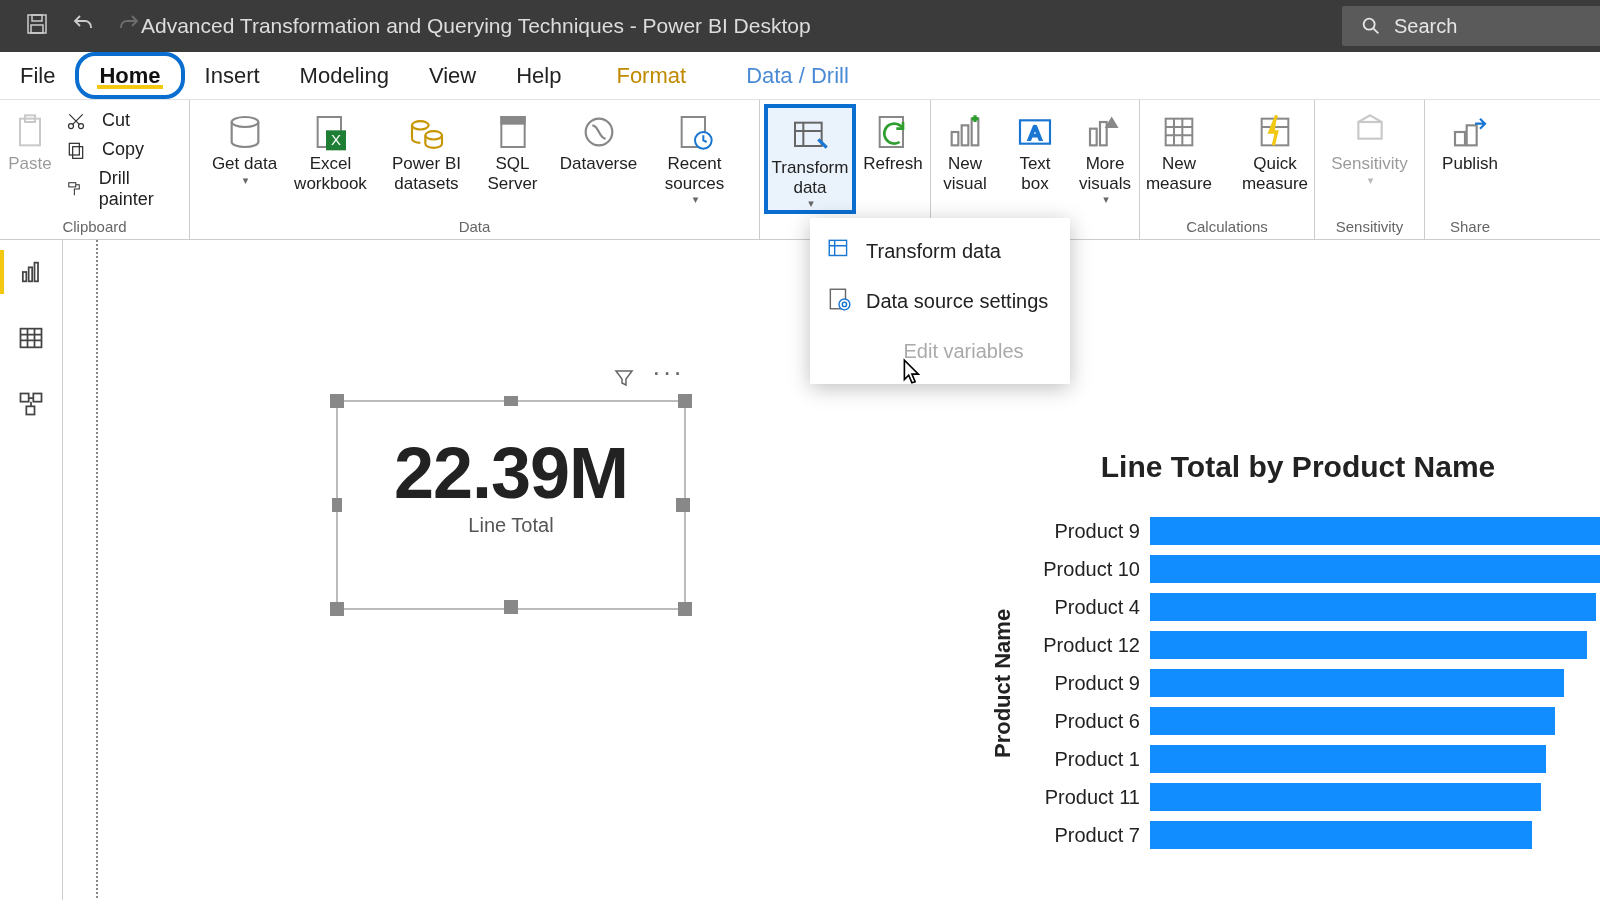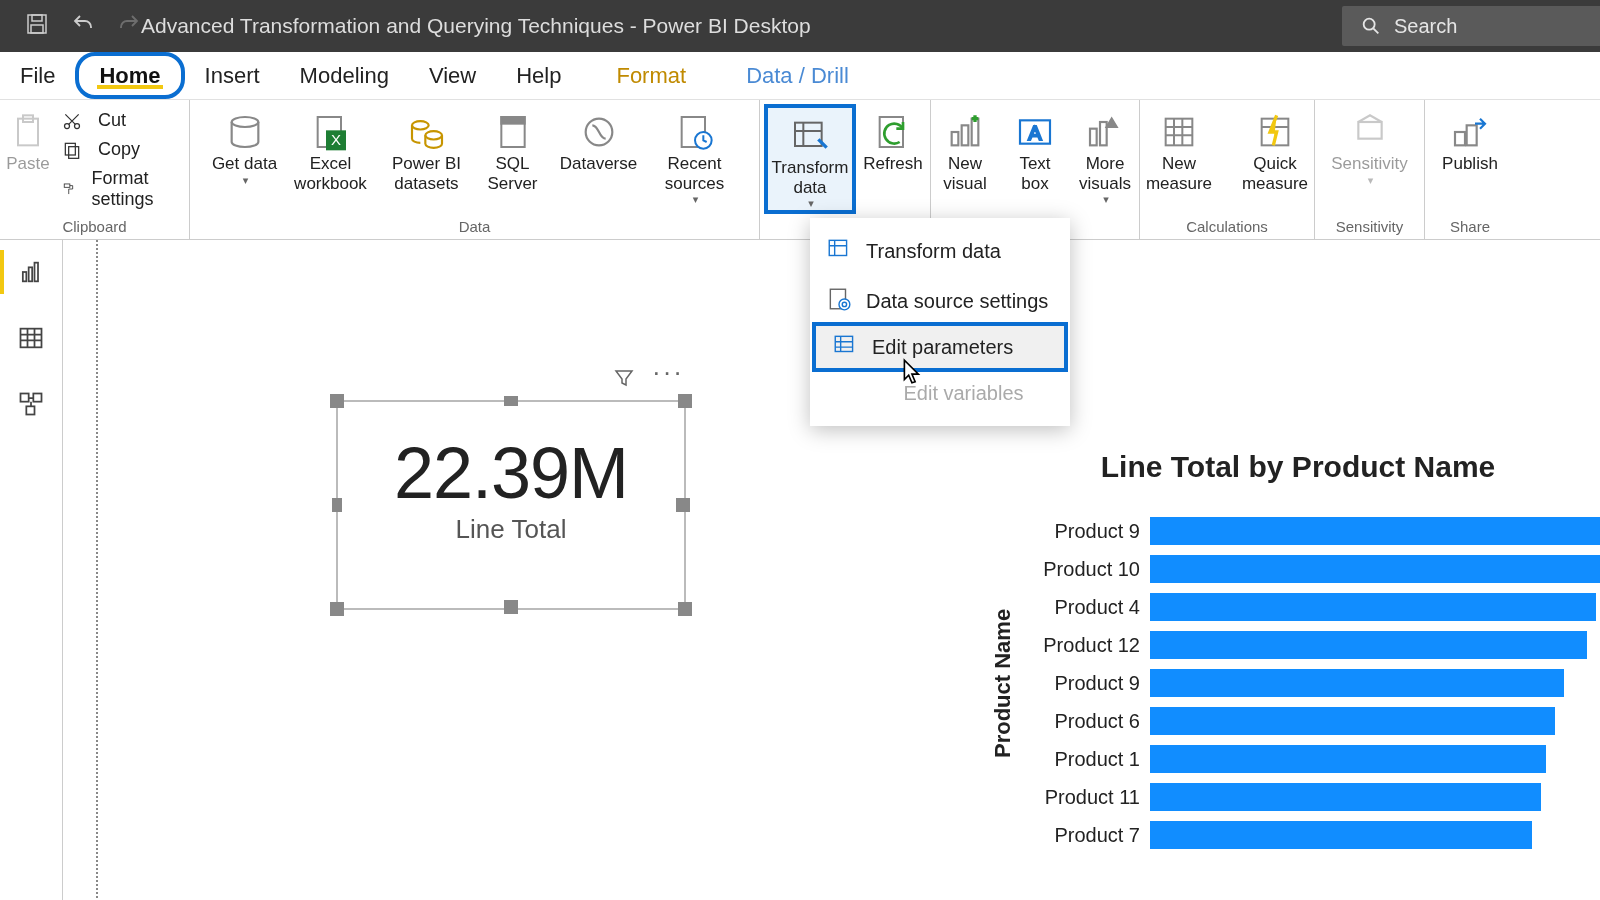--- a/index.html
+++ b/index.html
@@ -39,22 +39,22 @@
   .vrail svg { width:28px; height:28px; stroke:#444; fill:none; stroke-width:1.5; }
 
   .pagecanvas { position:absolute; left:76px; top:240px; right:0; bottom:0; }
   .pageedge { position:absolute; left:20px; top:0; bottom:-10px; border-left: 2px dotted #888; }
 
   .cardvis { position:absolute; left:260px; top:160px; width:350px; height:210px; border:2px solid #bbb; text-align:center; }
   .cardvis .handle { position:absolute; width:14px; height:14px; background:#888; }
   .cardvis .h-tl{top:-8px;left:-8px}.h-tr{top:-8px;right:-8px}.h-bl{bottom:-8px;left:-8px}.h-br{bottom:-8px;right:-8px}
   .cardvis .h-t{top:-6px;left:50%;margin-left:-7px;height:10px}.h-b{bottom:-6px;left:50%;margin-left:-7px;height:10px}
   .cardvis .h-l{left:-6px;top:50%;margin-top:-7px;width:10px}.h-r{right:-6px;top:50%;margin-top:-7px;width:10px}
-  .cardvis .val { font-size:72px; color:#222; font-weight:400; padding-top:30px; letter-spacing:-1px;}
-  .cardvis .lbl { font-size:26px; color:#555; }
+  .cardvis .val { font-size:72px; color:#222; font-weight:700; padding-top:30px; letter-spacing:-1px;}
+  .cardvis .lbl { font-size:20px; color:#555; }
   .vistoolbar { position:absolute; right:0; top:-36px; display:flex; gap:16px; }
   .vistoolbar svg{width:24px;height:24px;stroke:#666;fill:none;stroke-width:1.5;}
   .vistoolbar .dots{font-size:26px;color:#666;letter-spacing:2px;line-height:12px;}
 
   .barvis { position:absolute; left:910px; top:210px; right:-10px; }
   .bartitle { font-size:30px; color:#222; text-align:center; margin-bottom:28px; font-weight:600;}
   .barchart { display:flex; }
   .yaxis-title { writing-mode:vertical-rl; transform:rotate(180deg); font-size:22px; font-weight:600; color:#222; text-align:center; padding: 0 4px; }
   .bars { flex:1; }
   .barrow { display:flex; align-items:center; height:38px; }
@@ -136,21 +136,21 @@
               <rect x="4" y="4" width="12" height="14"></rect>
               <rect x="8" y="8" width="12" height="14"></rect>
             </svg>
             <span>Copy</span>
           </div>
         <div>
             <svg viewBox="0 0 24 24" fill="none" stroke="#333" stroke-width="1.5">
               <rect x="4" y="3" width="10" height="6"></rect>
               <path d="M14 6h5v6h-7v9"></path>
             </svg>
-            <span>Format settings</span>
+            <span>Drill painter</span>
           </div>
       </div>
     </div>
     <div class="glabel">Clipboard</div>
   </div>
 
   <div class="rgroup" style="width:570px">
     <div class="items">
       <div class="bigbtn">
           <div class="ic">
@@ -439,27 +439,20 @@
     <span>Transform data</span>
   </div>
   <div class="mi">
     <span><svg viewBox="0 0 24 24" fill="none" stroke="#666" stroke-width="1.3">
           <rect x="4" y="3" width="14" height="18"></rect>
           <circle cx="17" cy="17" r="5" fill="#fff" stroke="#1976d2"></circle>
           <circle cx="17" cy="17" r="2" stroke="#1976d2"></circle>
         </svg></span>
     <span>Data source settings</span>
   </div>
-  <div class="mi hl">
-    <span><svg viewBox="0 0 24 24" fill="none" stroke="#1976d2" stroke-width="1.3">
-          <rect x="3" y="4" width="16" height="14"></rect>
-          <path d="M3 9h16M3 14h16M8 4v14"></path>
-        </svg></span>
-    <span>Edit parameters</span>
-  </div>
   <div class="mi disabled">
     <span>Edit variables</span>
   </div>
 </div>
 
 <div class="cursor">
   <svg width="22" height="28" viewBox="0 0 20 26">
       <path d="M2 2l0 18 4-4 3 7 3-1-3-7 6 0z" fill="#fff" stroke="#000" stroke-width="1.5"></path>
     </svg>
 </div>

